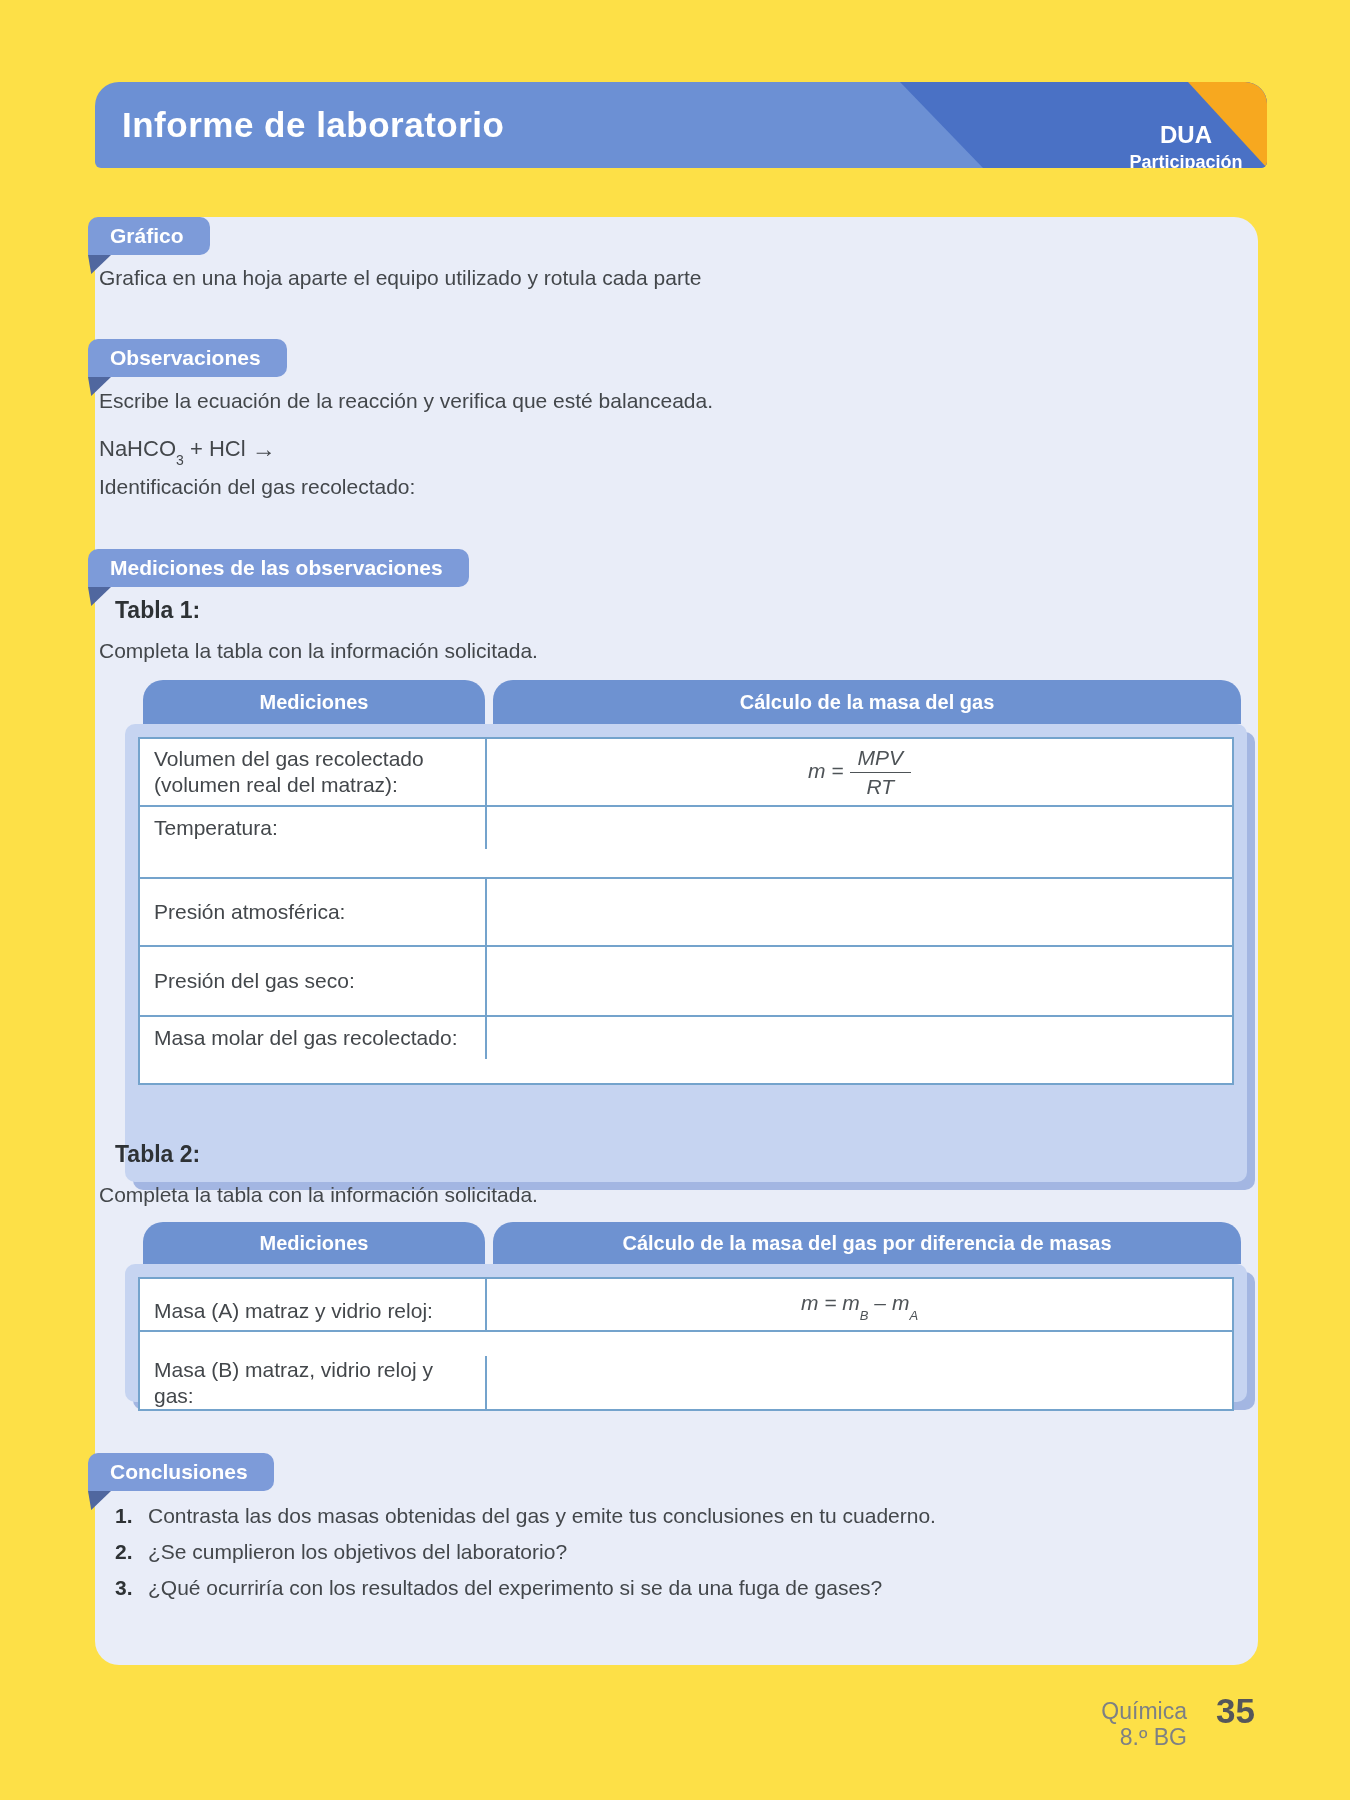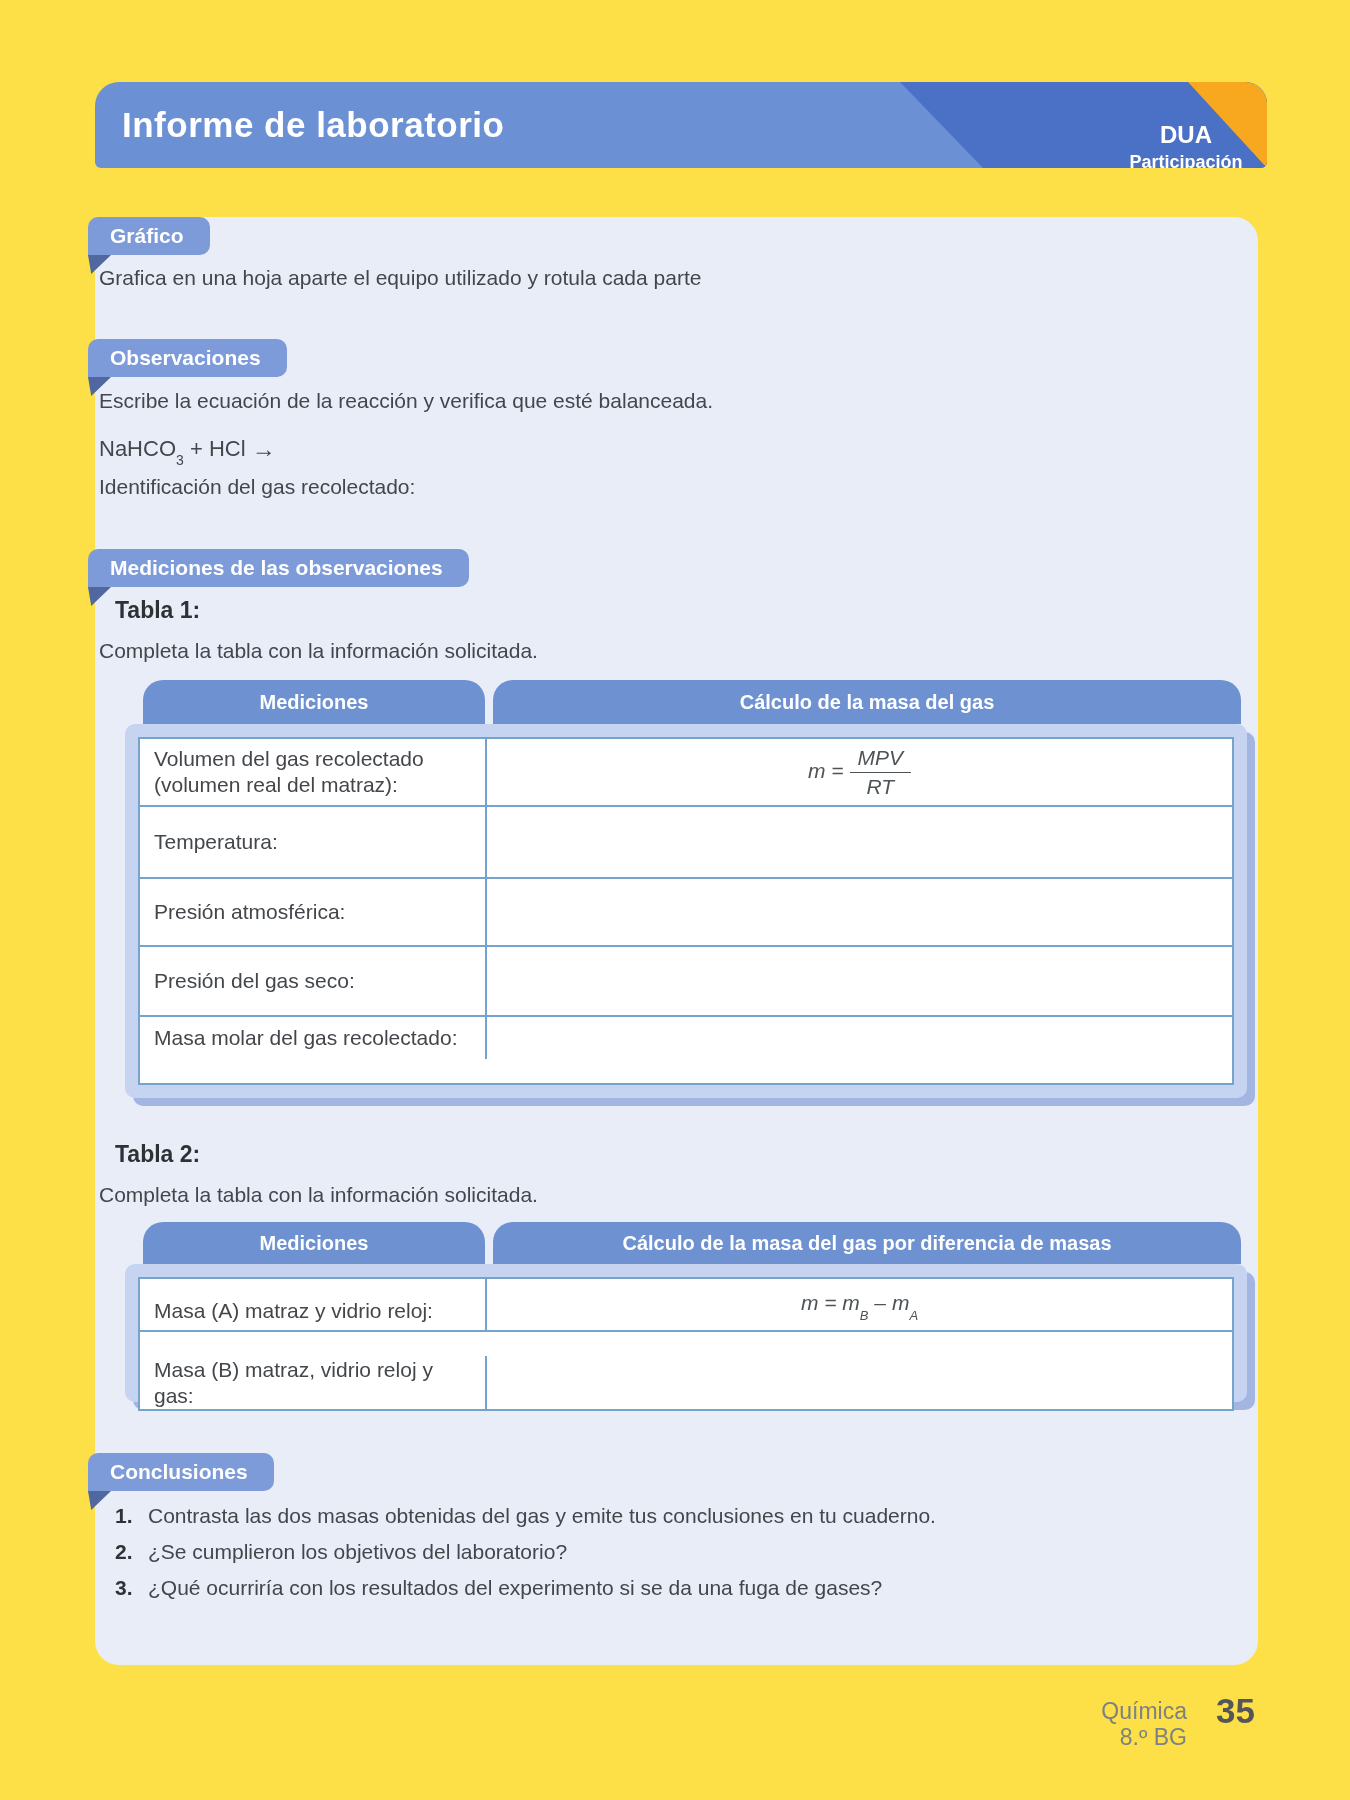--- a/index.html
+++ b/index.html
@@ -106,31 +106,31 @@
     <span>Mediciones de las observaciones</span>
   </div>
   <div class="chip-fold" style="top:587px;"></div>
 
   <div class="subhead" style="top:597px;">Tabla 1:</div>
   <div class="bodytext" style="top:637px;width:1080px;">Completa la tabla con la información solicitada.</div>
 
   <div class="tab" style="left:143px;top:680px;width:342px;">Mediciones</div>
   <div class="tab" style="left:493px;top:680px;width:748px;">Cálculo de la masa del gas</div>
 
-  <div class="panel" style="top:724px;height:374px;">
+  <div class="panel" style="top:724px;height:458px;">
     <div class="tbl">
       <div class="trow" style="height:68px;">
         <div class="tcell-label">Volumen del gas recolectado (volumen real del matraz):</div>
         <div class="tcell-value">
           <span class="formula">
             <span>m =</span><span class="frac"><span class="frac-num">MPV</span><span class="frac-den">RT</span></span>
           </span>
         </div>
       </div>
-      <div class="trow" style="height:72px;">
+      <div class="trow" style="height:72px;flex-direction:column;">
         <div class="tcell-label">Temperatura:</div>
         <div class="tcell-value"></div>
       </div>
       <div class="trow" style="height:68px;">
         <div class="tcell-label">Presión atmosférica:</div>
         <div class="tcell-value"></div>
       </div>
       <div class="trow" style="height:70px;">
         <div class="tcell-label">Presión del gas seco:</div>
         <div class="tcell-value"></div>

